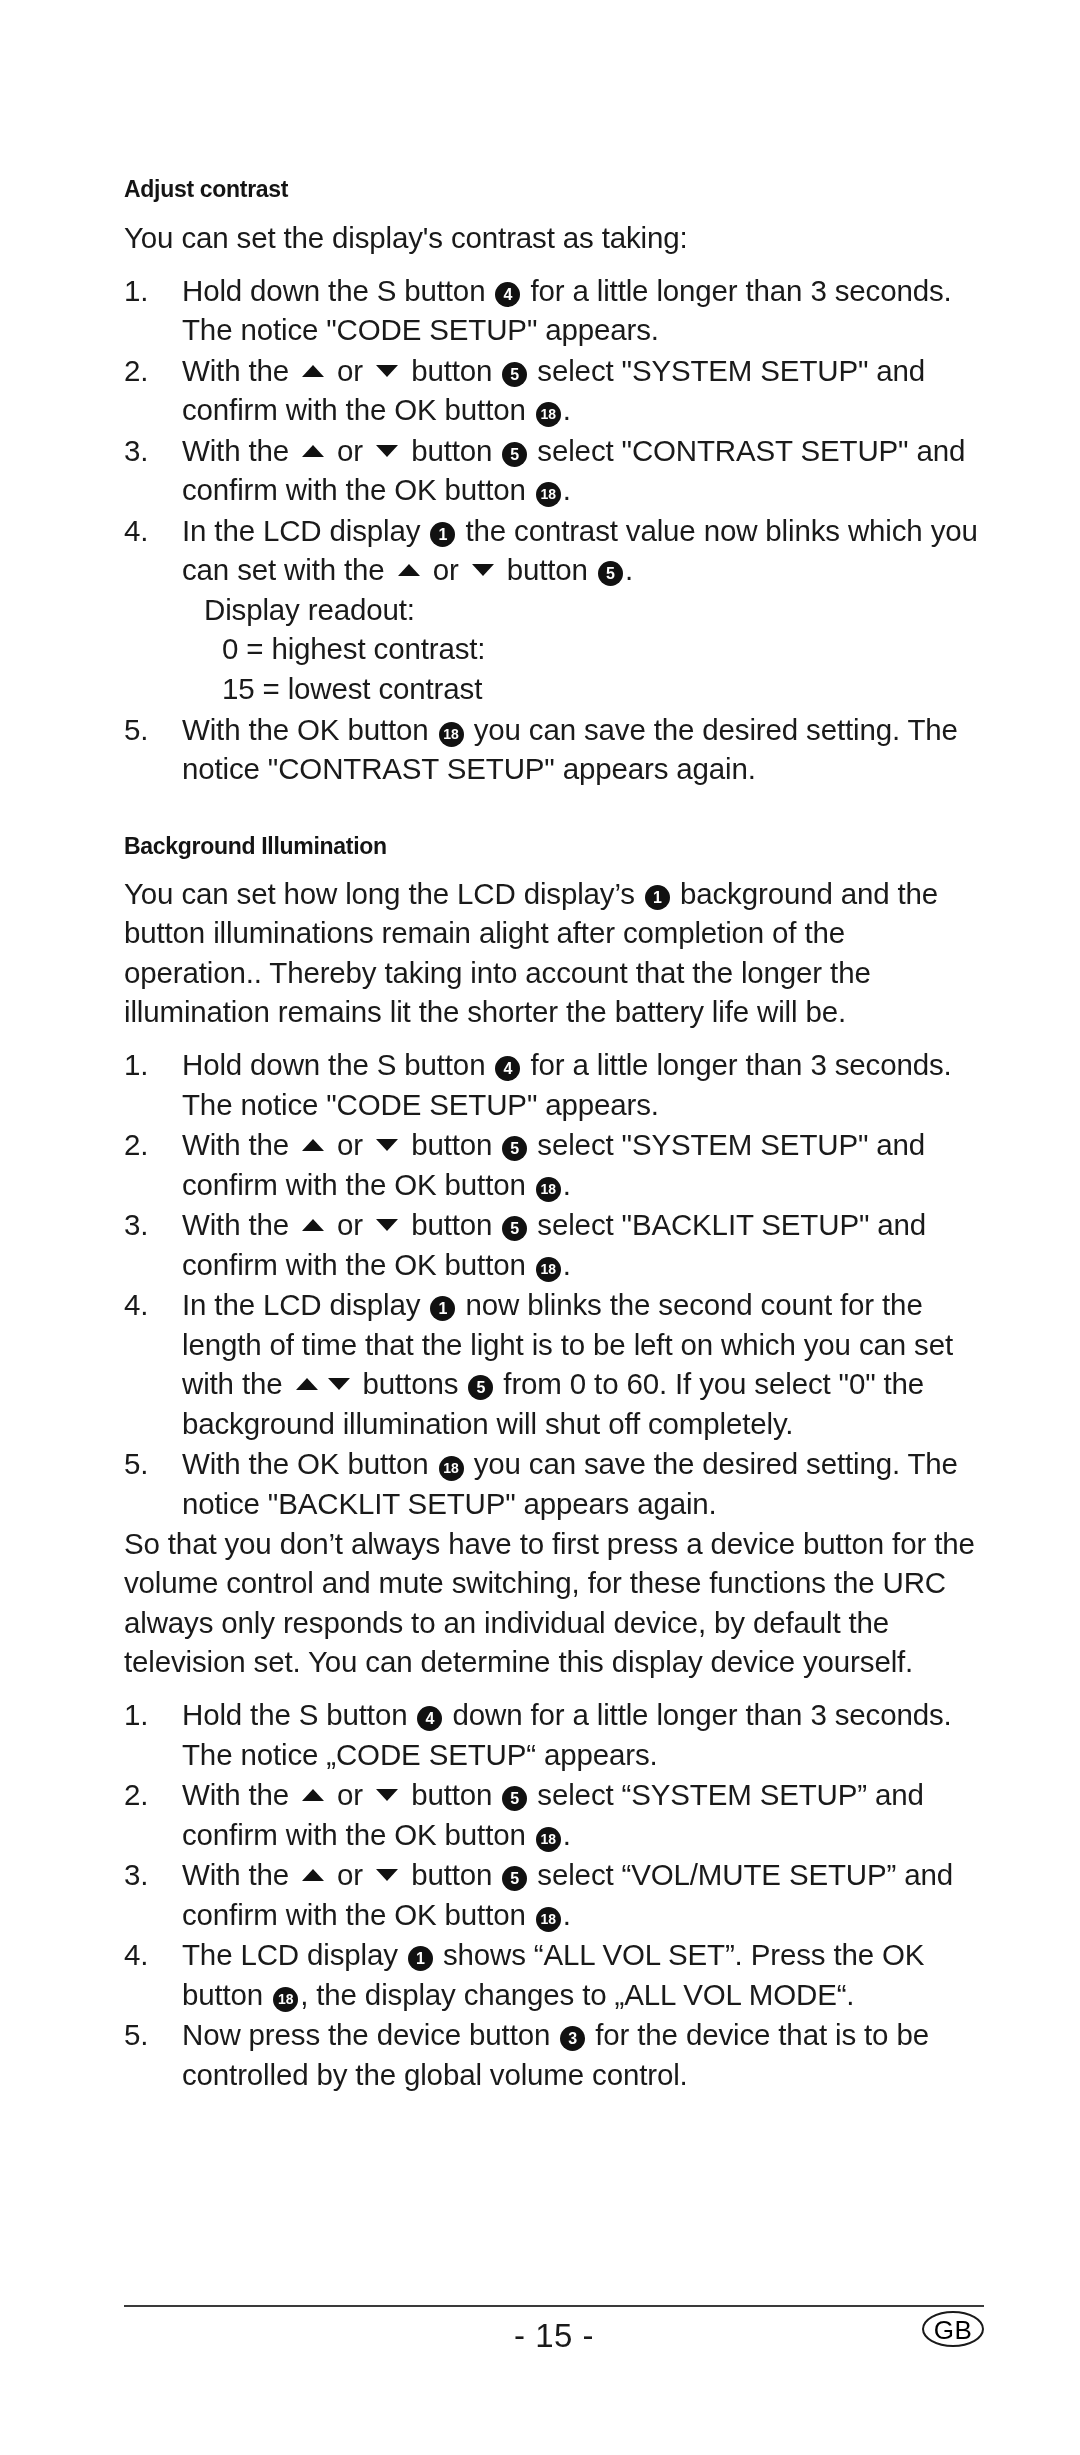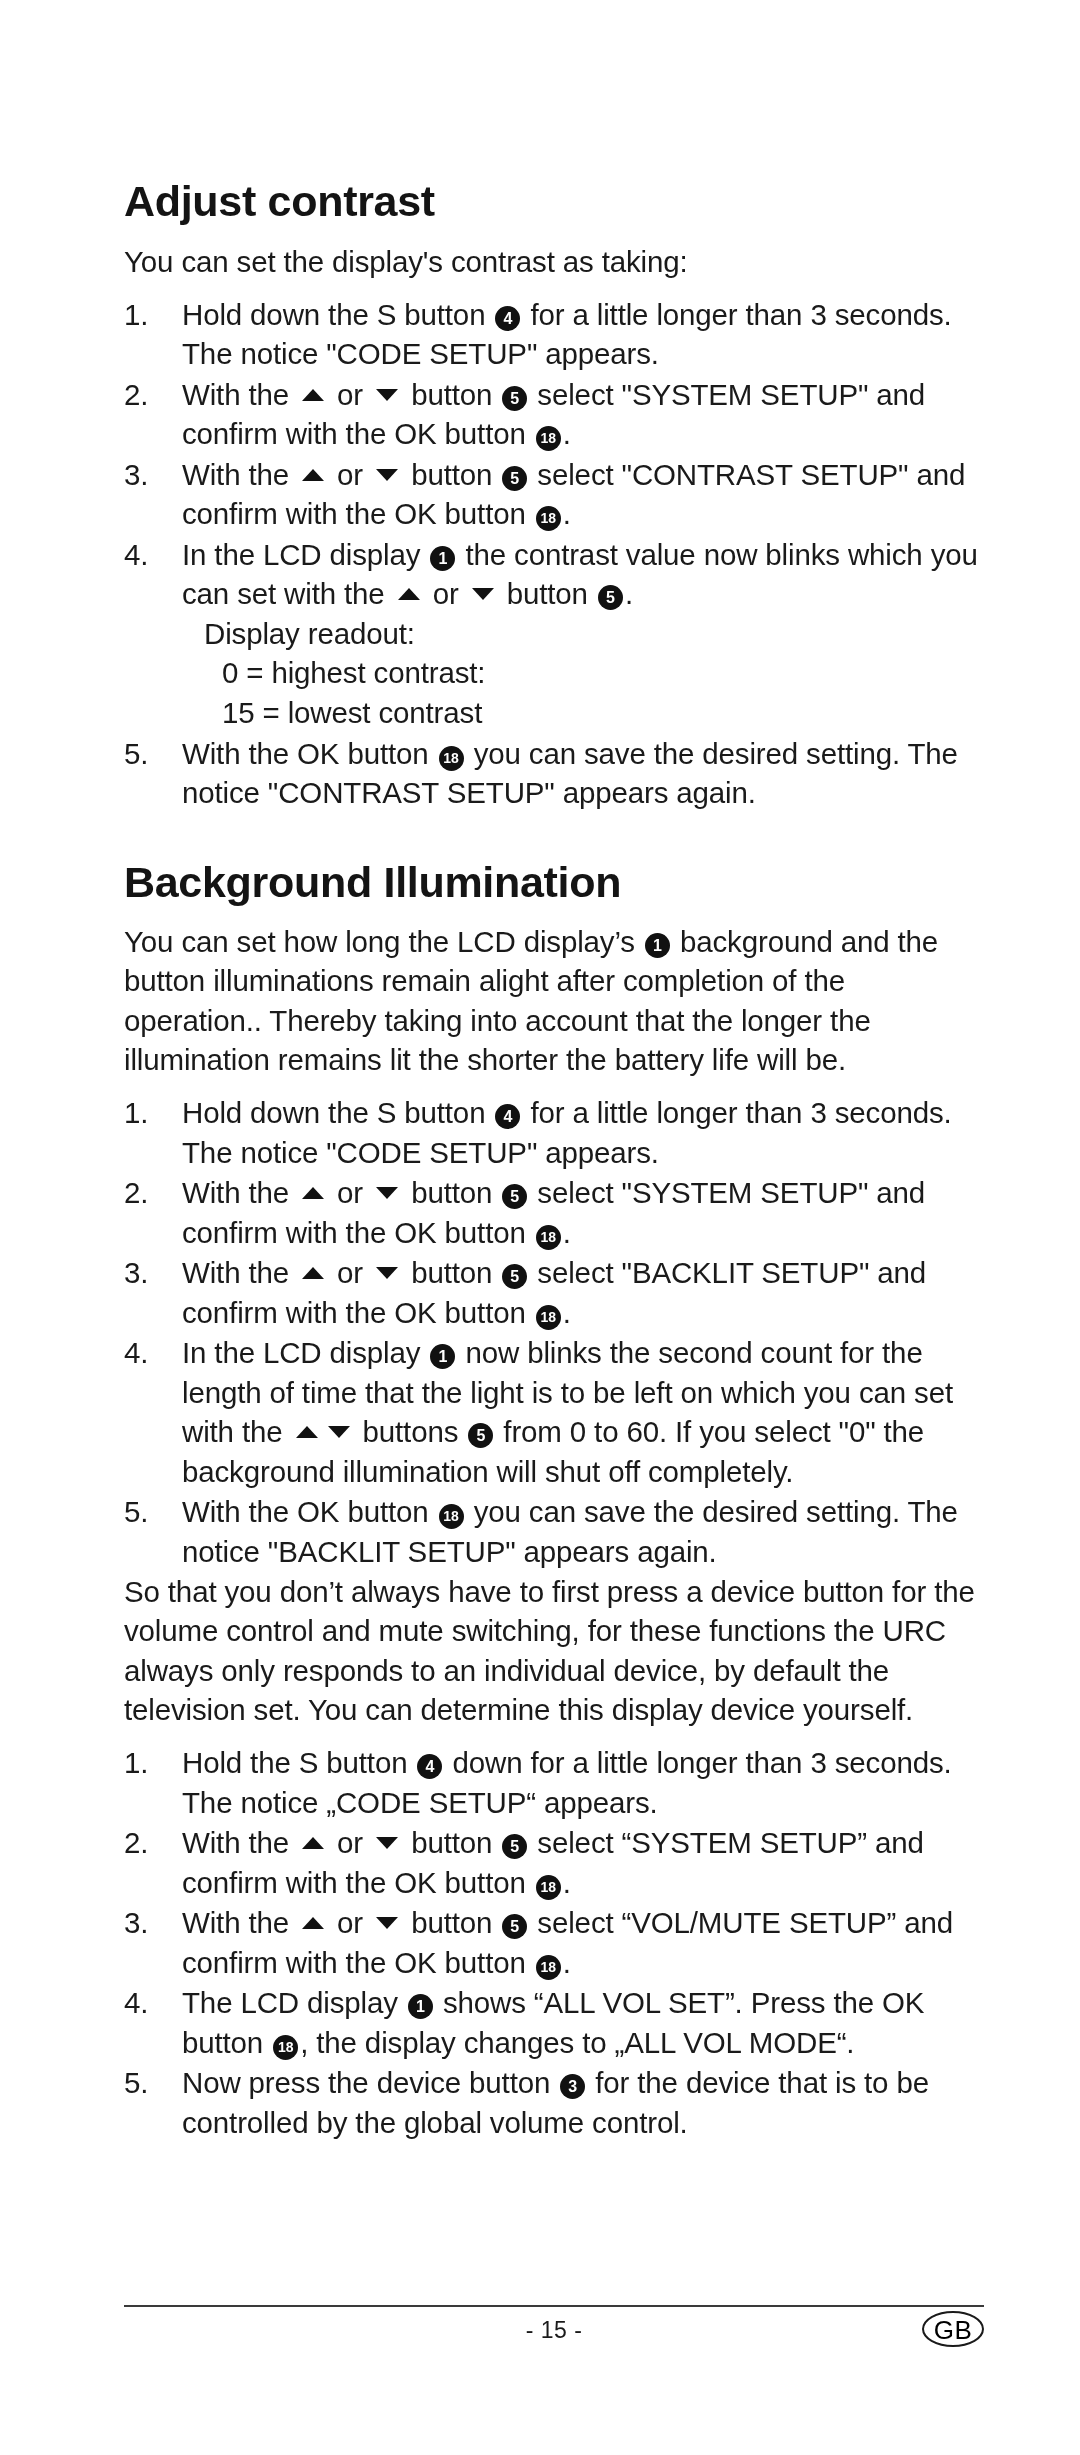--- a/index.html
+++ b/index.html
@@ -20,21 +20,21 @@
     width: 1080px;
     height: 2455px;
     box-sizing: border-box;
     padding: 176px 96px 0 124px;
   }
   .content {
     width: 856px;
   }
 
   h2.section-heading {
-    font-size: 43px;
+    font-size: 23px;
     font-weight: bold;
     letter-spacing: -0.3px;
     margin: 0 0 14px 0;
     line-height: 1.2;
     color: #141414;
   }
   .section-heading.sec-gap {
     margin-top: 44px;
   }
 
@@ -129,21 +129,21 @@
   }
   .footer .frow {
     position: relative;
     height: 60px;
   }
   .footer .pagenum {
     position: absolute;
     left: 0; right: 0;
     top: 10px;
     text-align: center;
-    font-size: 23px;
+    font-size: 33px;
     letter-spacing: 0.5px;
     color: #1a1a1a;
   }
   .footer .gb {
     position: absolute;
     right: 0;
     top: 4px;
     width: 62px;
     height: 36px;
     border: 2.5px solid #1a1a1a;

